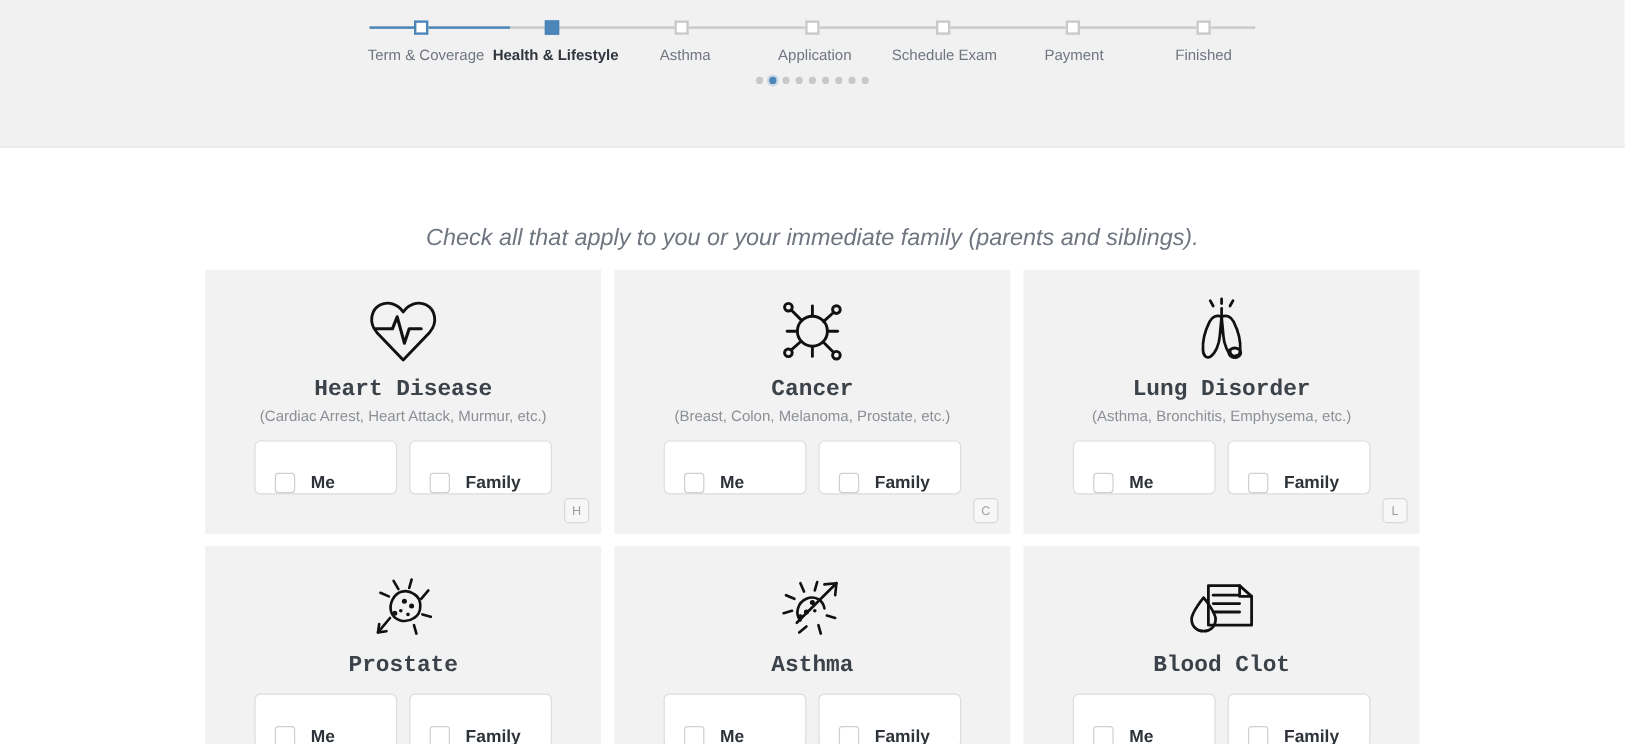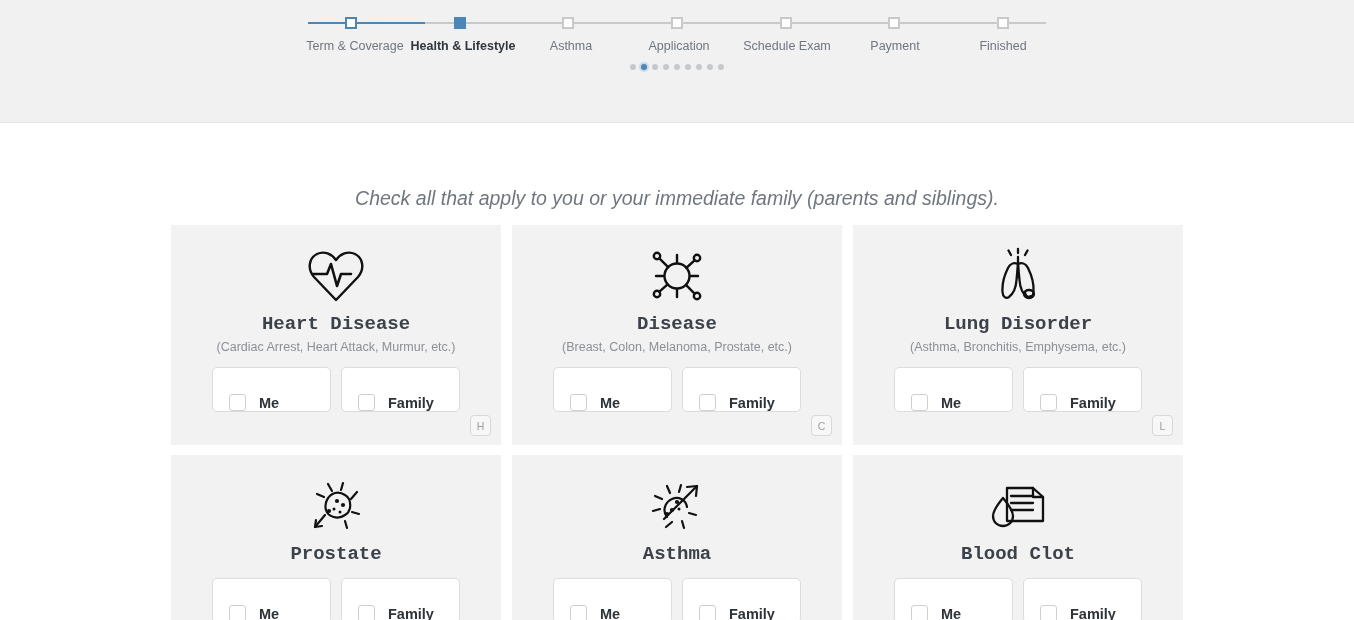--- a/index.html
+++ b/index.html
@@ -313,21 +313,21 @@
     <circle cx="9" cy="47" r="3.2"></circle>
     <line x1="11.4" y1="44.6" x2="19.6" y2="37.4"></line>
     <circle cx="49" cy="49" r="3.2"></circle>
     <line x1="46.6" y1="46.6" x2="38.4" y2="38.4"></line>
     <line x1="29" y1="8" x2="29" y2="15.5"></line>
     <line x1="29" y1="42.5" x2="29" y2="50"></line>
     <line x1="8" y1="29" x2="15.5" y2="29"></line>
     <line x1="42.5" y1="29" x2="50" y2="29"></line>
   </svg>
         </div>
-        <div class="card-title">Disease</div>
+        <div class="card-title">Cancer</div>
         <div class="card-sub">(Breast, Colon, Melanoma, Prostate, etc.)</div>
         <div class="choice-row">
           <div class="choice-btn">
             <div class="cbox"></div>
             <div class="choice-label">Me</div>
           </div>
           <div class="choice-btn">
             <div class="cbox"></div>
             <div class="choice-label">Family</div>
           </div>

